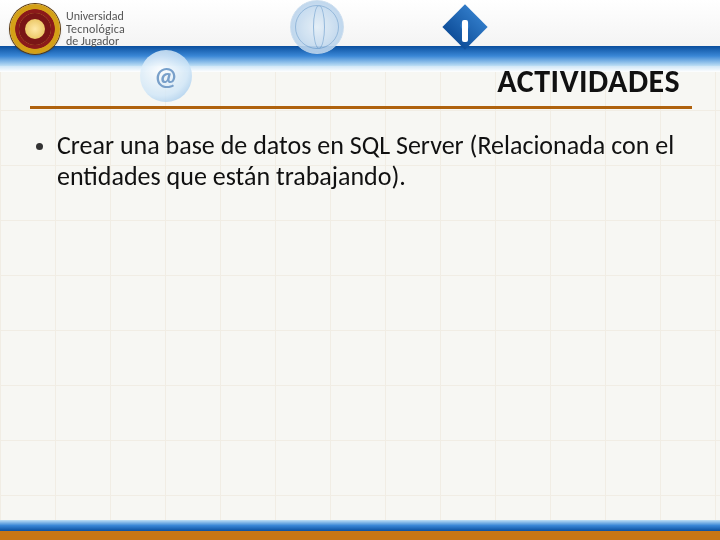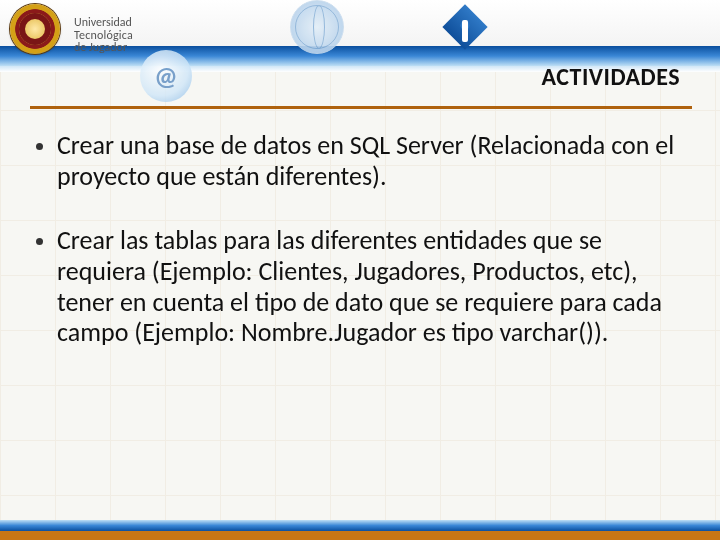--- a/index.html
+++ b/index.html
@@ -28,21 +28,21 @@
     position:absolute; top:46px; left:0; right:0; height:20px;
     background:linear-gradient(#0a4f9e,#3a87d6 50%,#bedff5);
   }
   .blue-bar::after{
     content:""; position:absolute; left:0; right:0; bottom:-6px; height:6px;
     background:linear-gradient(#cfe6f7,#ffffff);
   }
   
   .logo {
     position:absolute; top:4px; left:10px;
-    display:flex; align-items:flex-end; gap:14px;
+    display:flex; align-items:center; gap:6px;
     z-index:3;
   }
   .seal {
     width:50px; height:50px; border-radius:50%;
     background:radial-gradient(#ffe08a 0 18%,#8b1a1a 20% 55%,#d4a017 57% 100%);
     box-shadow:0 0 0 1px #5c3a10,0 1px 3px rgba(0,0,0,.3);
     position:relative;
   }
   .seal::before{
     content:""; position:absolute; top:9px; left:9px; width:32px; height:32px;
@@ -87,21 +87,21 @@
     transform:translateX(-50%); border-radius:50%;
     background:#2f79c6;
   }
   .i-badge .bar{
     position:absolute; top:18px; left:50%; transform:translateX(-50%);
     width:6px; height:22px; background:#fff; border-radius:2px;
   }
   
   .title{
     position:absolute; top:62px; right:40px;
-    font-size:24px; font-weight:700; color:#111; letter-spacing:.5px;
+    font-size:32px; font-weight:700; color:#111; letter-spacing:.5px;
     z-index:3;
   }
   .title-underline{
     position:absolute; top:106px; left:30px; right:28px; height:3px;
     background:#af620e; z-index:3;
   }
   
   .content{
     position:absolute; top:130px; left:36px; right:40px;
     color:#111; font-size:26px; line-height:1.18;
@@ -144,24 +144,20 @@
     <div class="dot"></div>
     <div class="bar"></div>
 </div>
 
 <div class="title">ACTIVIDADES</div>
 <div class="title-underline"></div>
 
 <div class="content">
   <div class="bullet">
     <div class="dot"></div>
-    <div>Crear una base de datos en SQL Server (Relacionada con el proyecto que están diferentes).</div>
-  </div>
-  <div class="bullet">
-    <div class="dot"></div>
-    <div>Crear las tablas para las diferentes entidades que se requiera (Ejemplo: Clientes, Jugadores, Productos, etc), tener en cuenta el tipo de dato que se requiere para cada campo (Ejemplo: Nombre.Jugador es tipo varchar()).</div>
+    <div>Crear una base de datos en SQL Server (Relacionada con el entidades que están trabajando).</div>
   </div>
 </div>
 
 <div class="footer">
   <div class="blue"></div>
   <div class="orange"></div>
 </div>
 
 </body></html>

